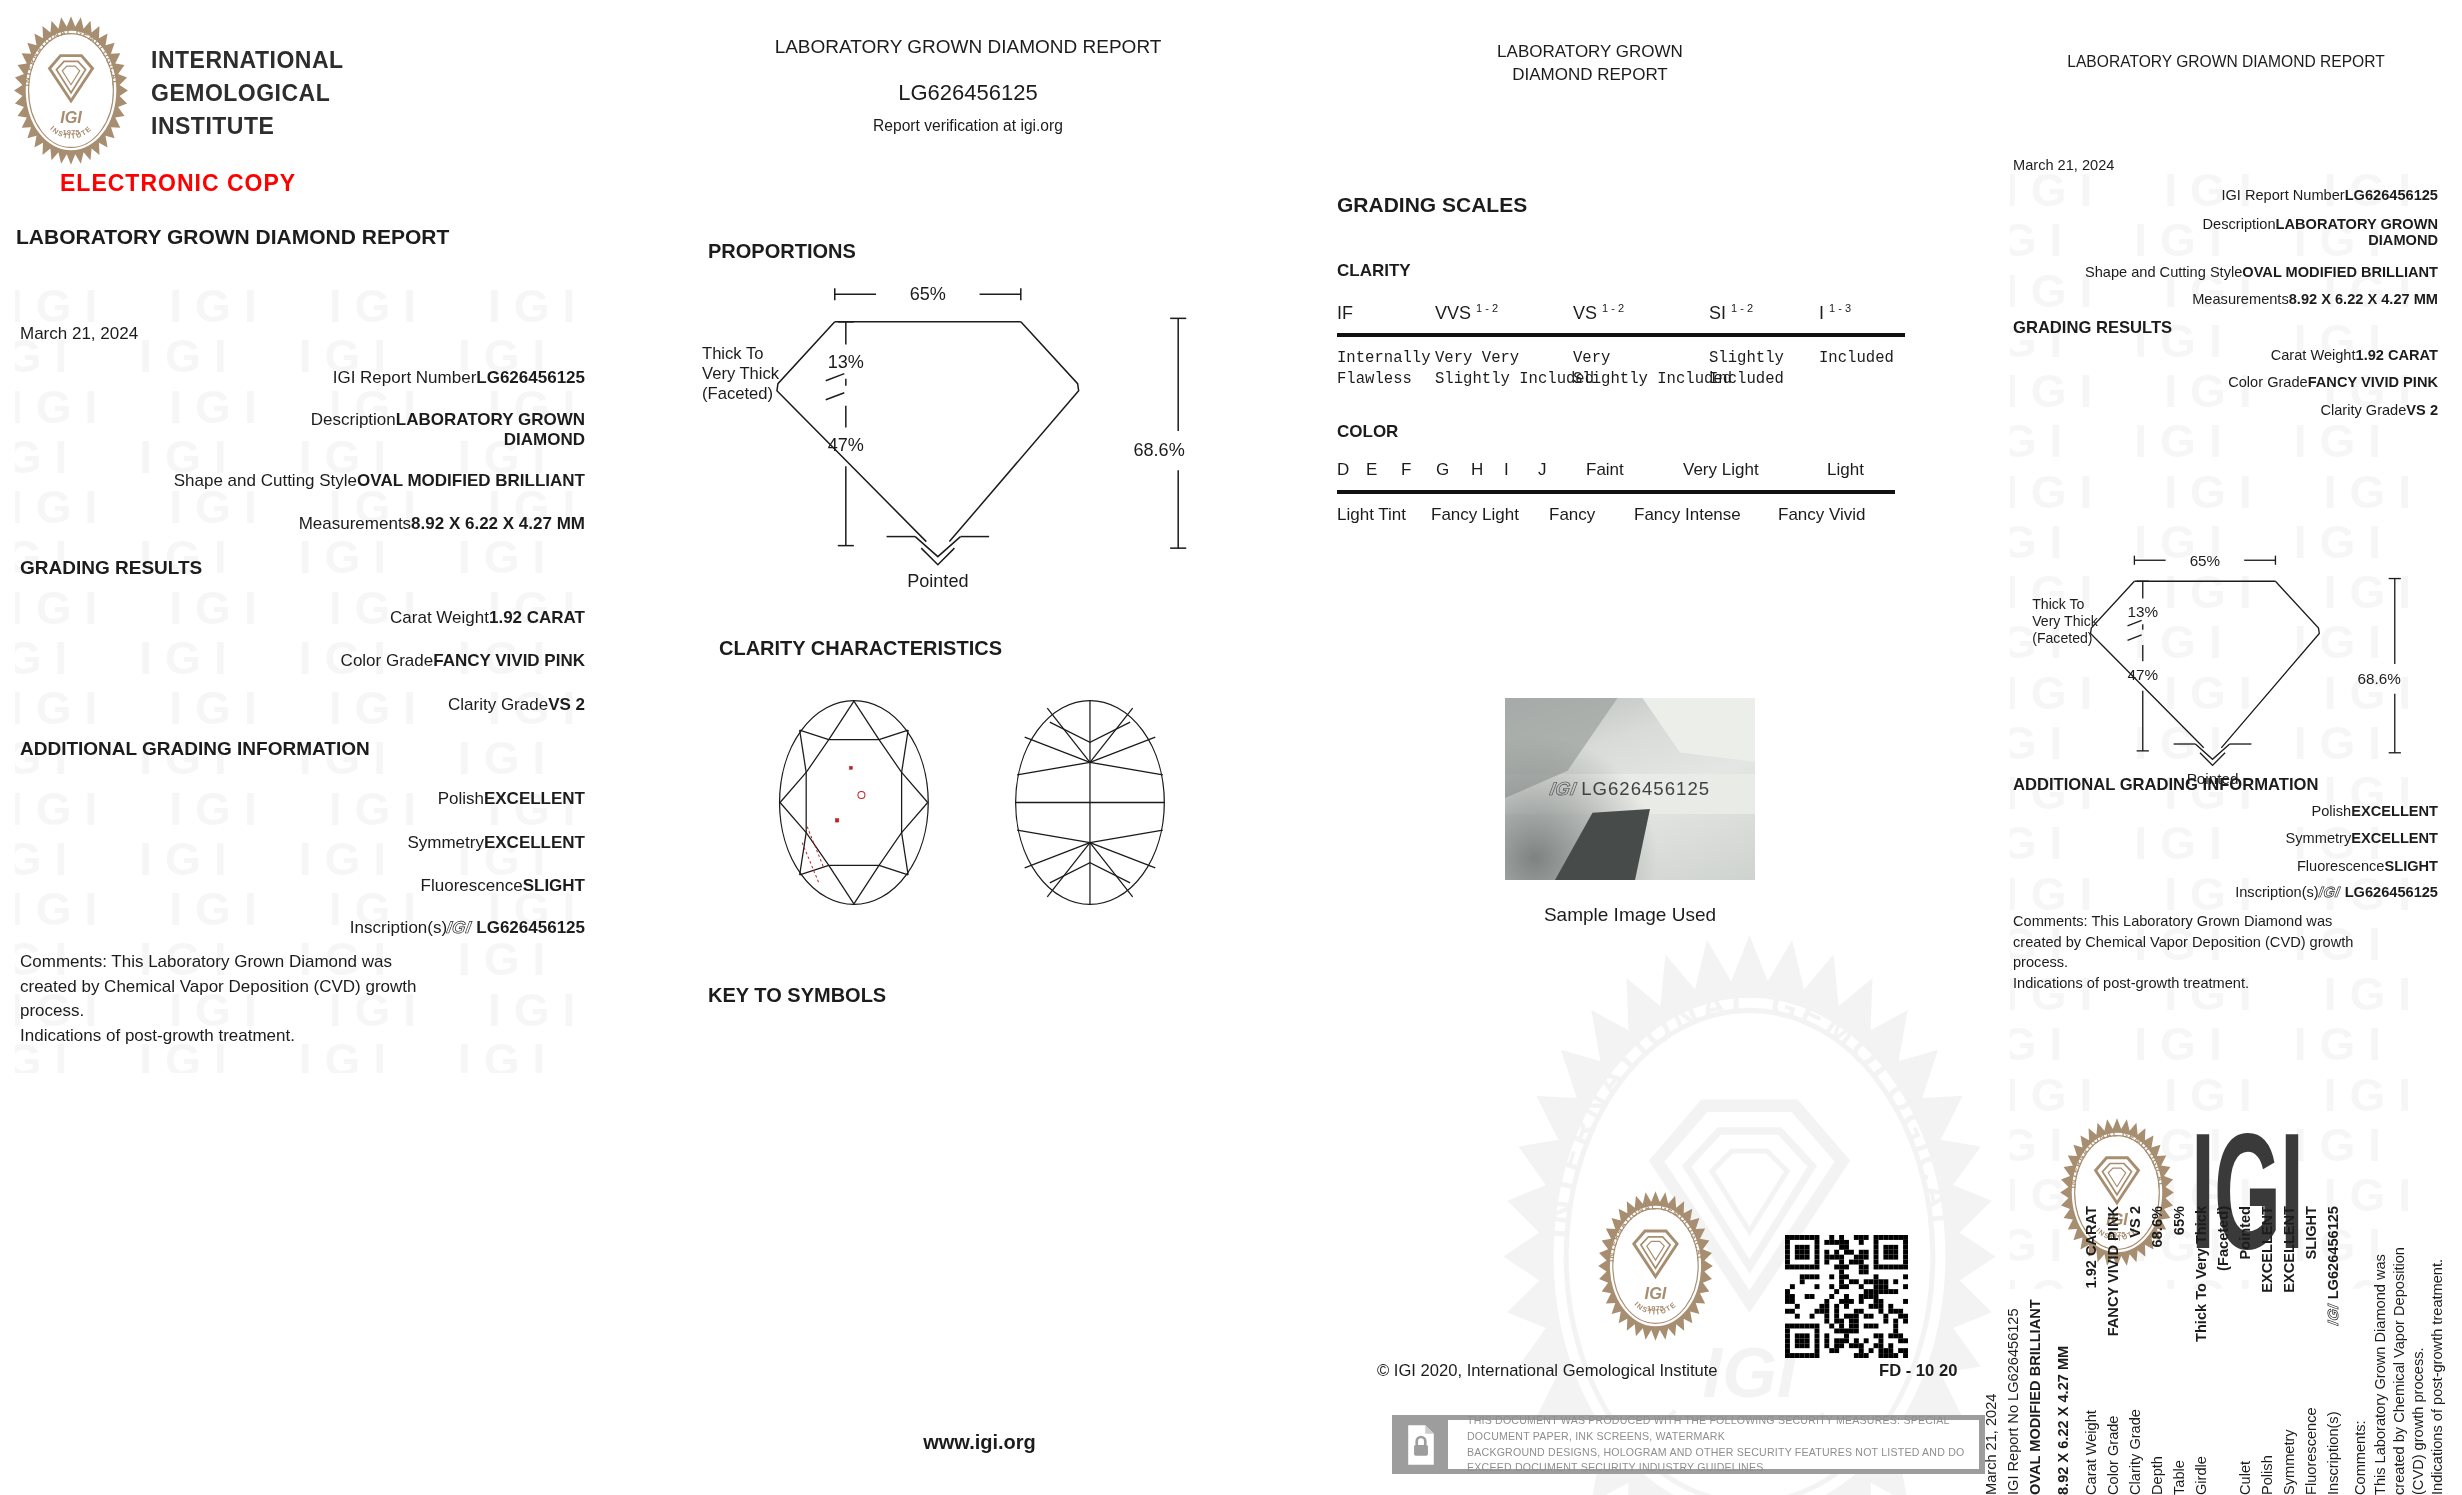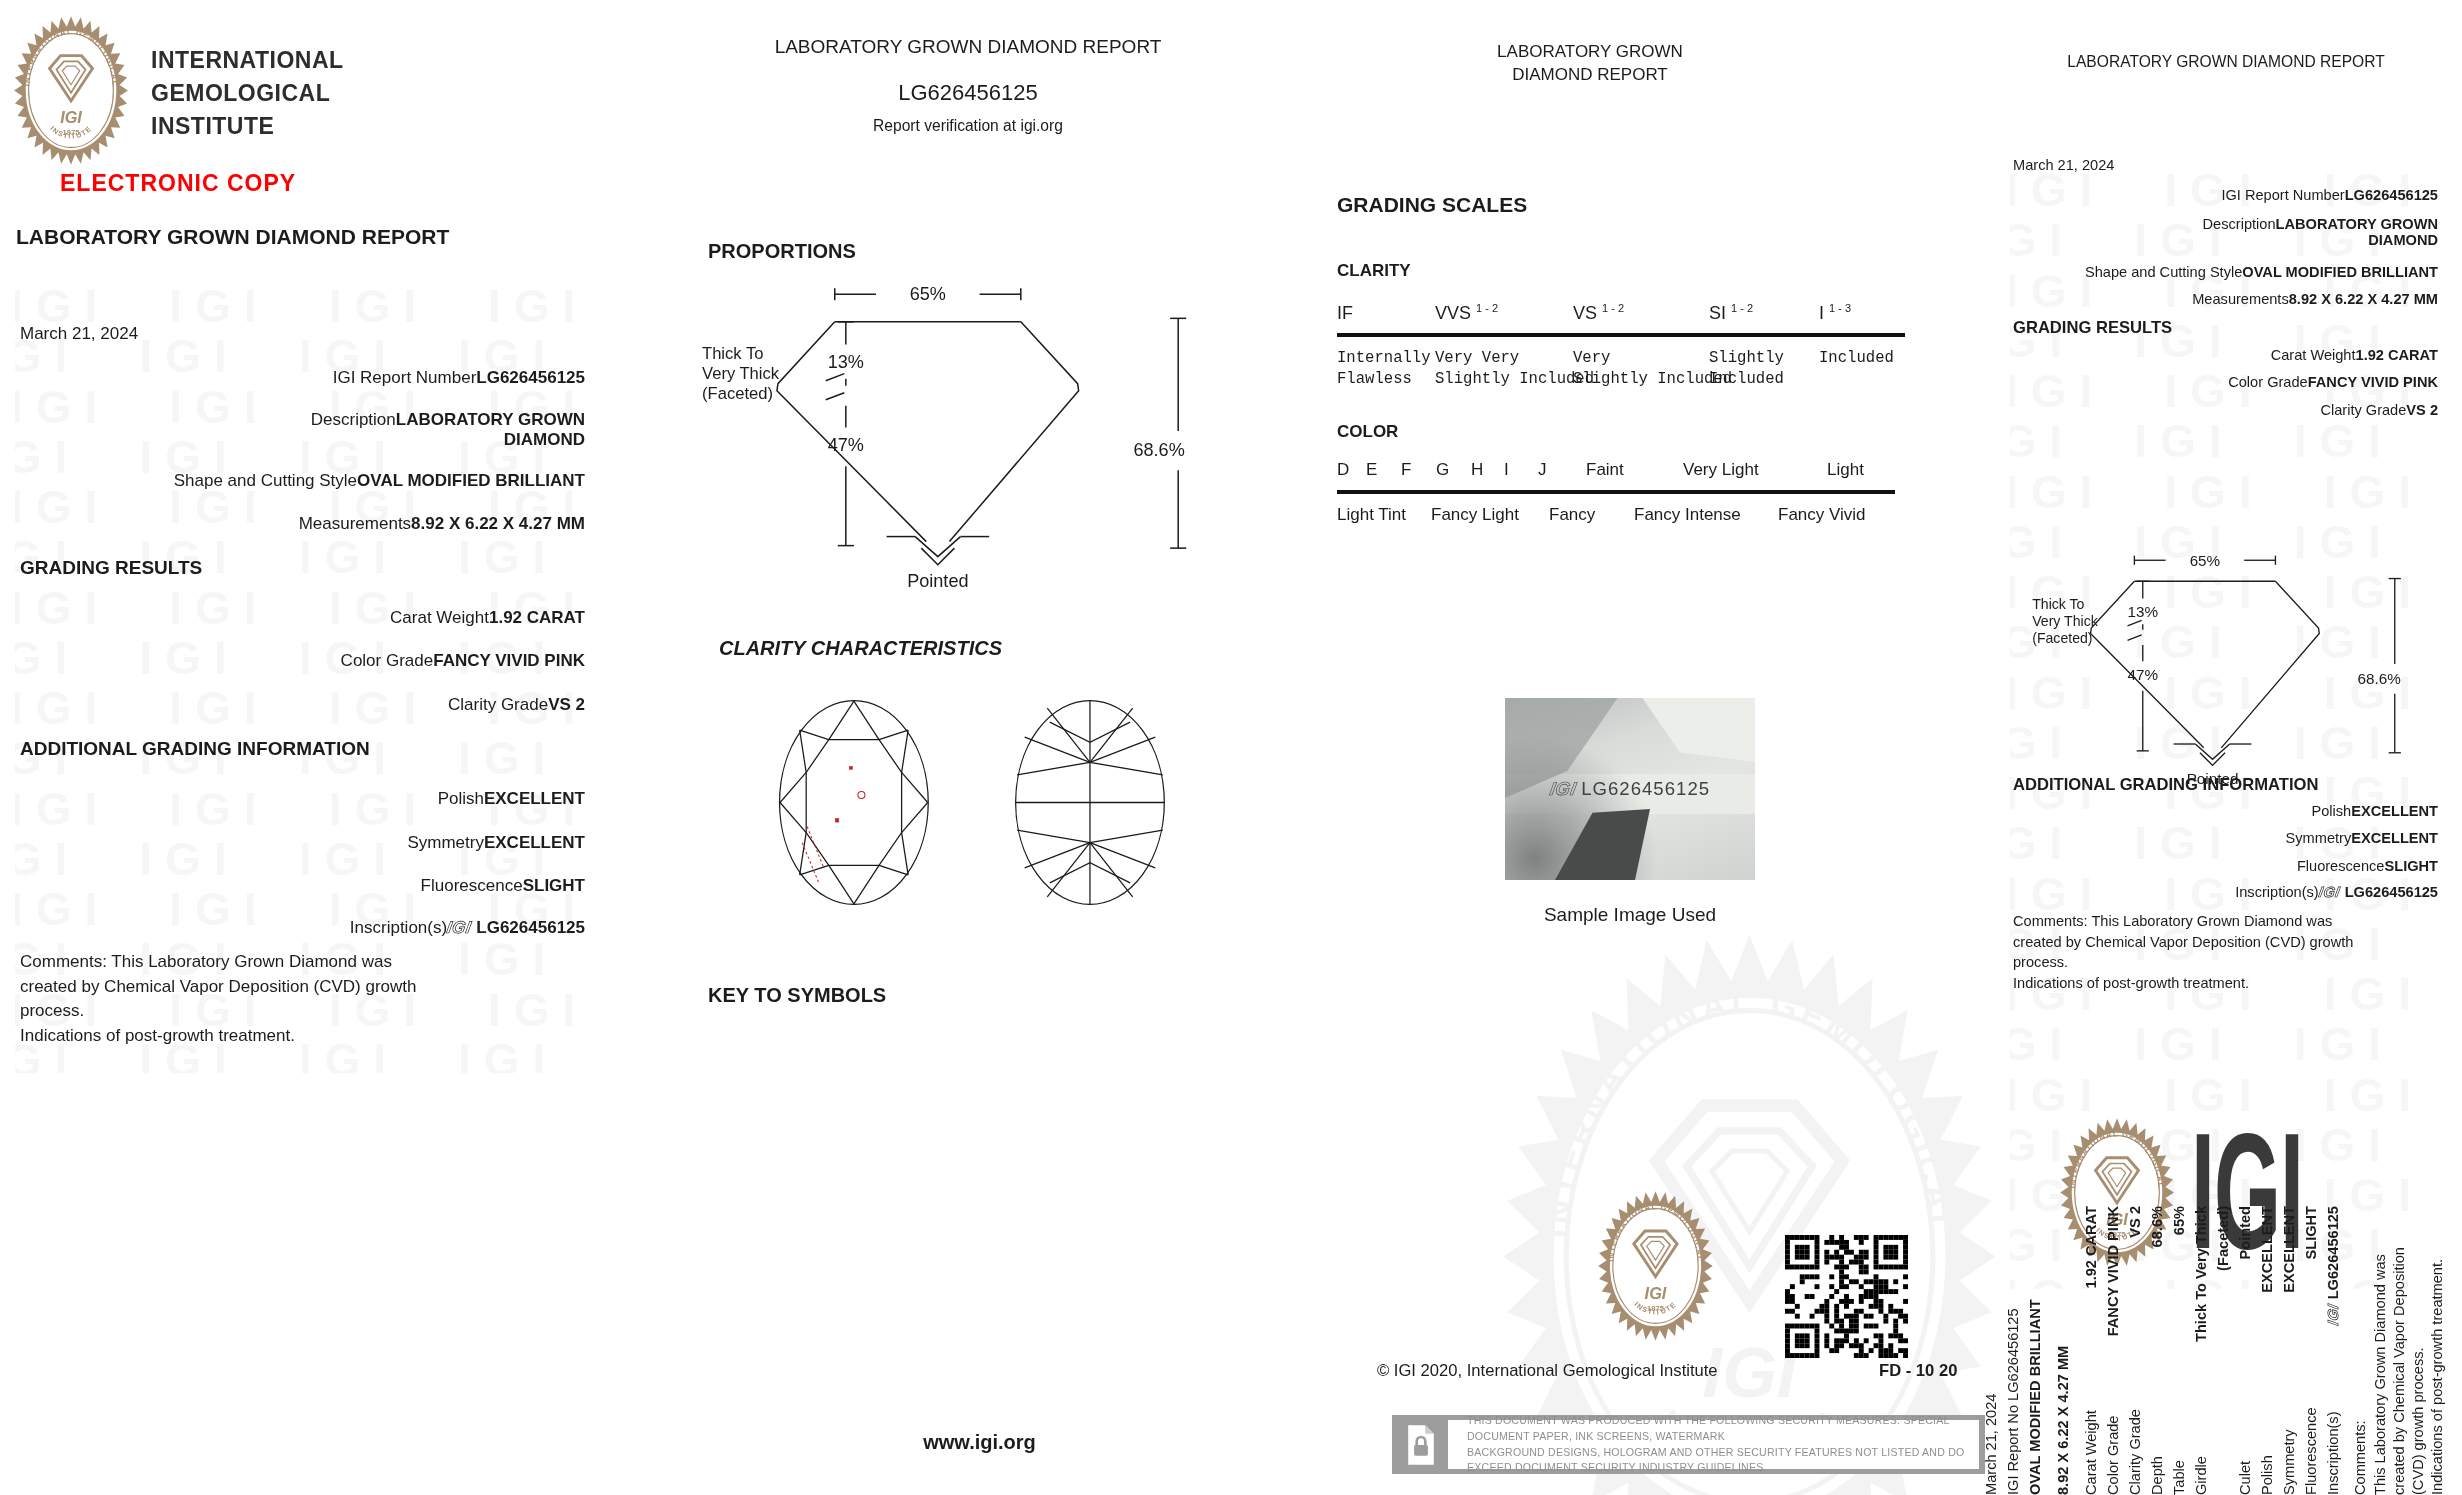--- a/index.html
+++ b/index.html
@@ -255,21 +255,21 @@
         <text x="475" y="622">Pointed</text>
       </g>
       <g font-size="33" fill="#1c1c1c">
         <text x="6" y="168">Thick To</text>
         <text x="6" y="208">Very Thick</text>
         <text x="6" y="248">(Faceted)</text>
       </g>
     </svg>
   </div>
 
-  <div class="abs h40" style="left:719px;top:637px;font-style:italic;">CLARITY CHARACTERISTICS</div>
+  <div class="abs h40" style="left:719px;top:637px;">CLARITY CHARACTERISTICS</div>
   <div class="abs" style="left:776px;top:692px;width:422px;height:221px;">
     <svg viewBox="0 0 840 440" width="100%" height="100%">
       <g fill="none" stroke="#1a1a1a" stroke-width="2.5">
         <ellipse cx="155" cy="220" rx="148" ry="203"></ellipse>
         <polygon points="105,95 205,95 250,160 250,280 205,345 105,345 60,280 60,160"></polygon>
         <path d="M105,95 L155,18"></path>
           <path d="M205,95 L155,18"></path>
         <path d="M205,95 L263,76"></path>
           <path d="M250,160 L263,76"></path>
         <path d="M250,160 L302,220"></path>

